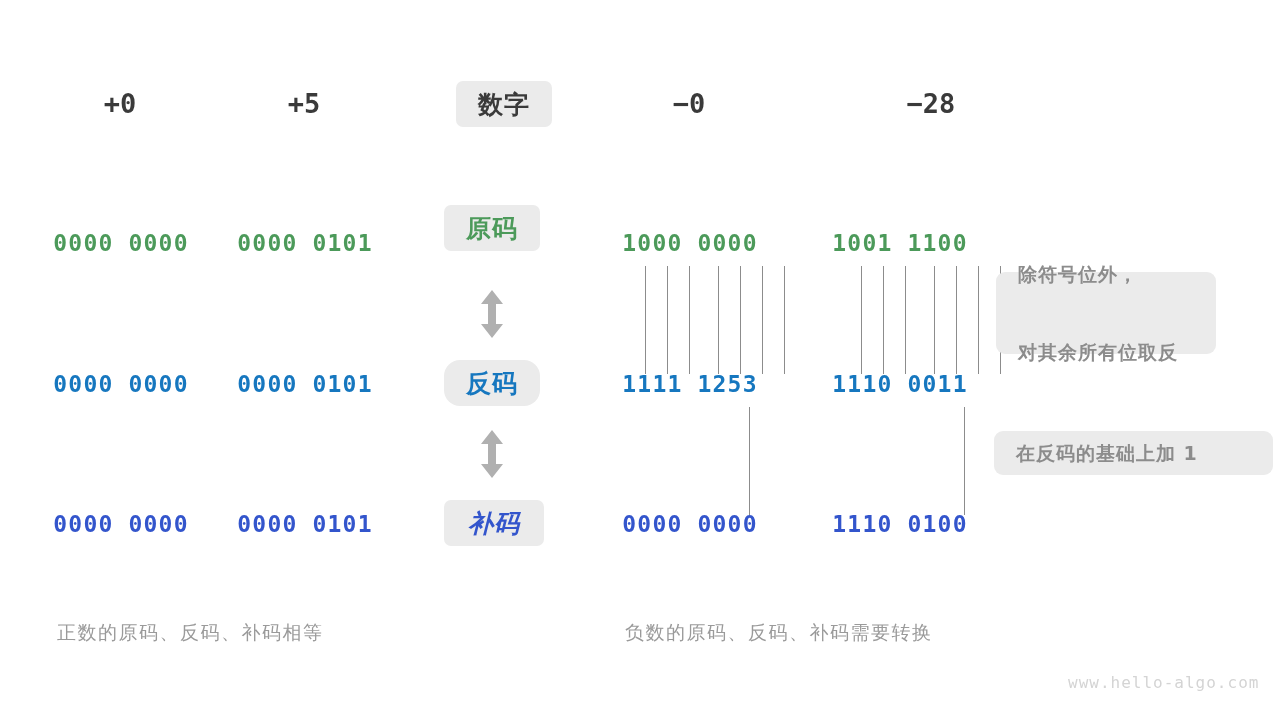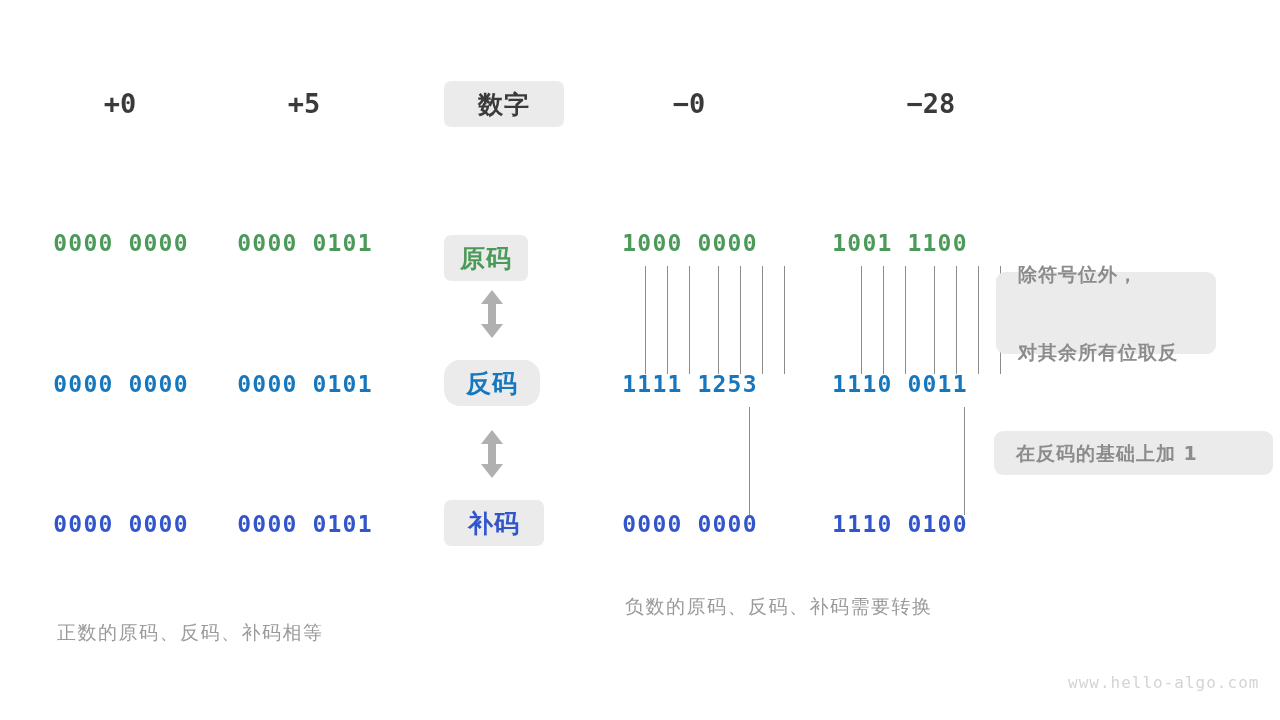--- a/index.html
+++ b/index.html
@@ -56,21 +56,21 @@
     align-items: center;
     justify-content: center;
     font-size: 25px;
     font-weight: bold;
     letter-spacing: 1px;
     font-family: "DejaVu Sans", "Liberation Sans", sans-serif;
   }
   .chip.dark  { color: #3a3a3a; }
   .chip.green { color: #4c9a5a; }
   .chip.blue  { color: #1677bf; border-radius: 16px; }
-  .chip.indigo{ color: #3355cc; }
+  .chip.indigo{ color: #3355cc; font-style: italic; }
 
   
   .dbl-arrow { width: 34px; height: 52px; }
 
   
   .note {
     background: #ebebeb;
     border-radius: 9px;
     color: #8c8c8c;
     font-size: 19px;
@@ -114,31 +114,31 @@
 </style>
 </head>
 <body>
 
 <div id="canvas">
 
   <div class="abs num-head" style="left:45px;top:88px;width:150px;">+0</div>
 
   <div class="abs num-head" style="left:229px;top:88px;width:150px;">+5</div>
 
-  <div class="abs chip dark" style="left:444px;top:81px;width:120px;height:46px;">数字</div>
+  <div class="abs chip dark" style="left:456px;top:81px;width:96px;height:46px;">数字</div>
 
   <div class="abs num-head" style="left:614px;top:88px;width:150px;">−0</div>
 
   <div class="abs num-head" style="left:856px;top:88px;width:150px;">−28</div>
 
   <div class="abs bin green" style="left:45px;top:230px;width:152px;">0000 0000</div>
 
   <div class="abs bin green" style="left:229px;top:230px;width:152px;">0000 0101</div>
 
-  <div class="abs chip green" style="left:444px;top:235px;width:84px;height:46px;">原码</div>
+  <div class="abs chip green" style="left:444px;top:205px;width:96px;height:46px;">原码</div>
 
   <div class="abs bin green" style="left:614px;top:230px;width:152px;">1000 0000</div>
 
   <div class="abs bin green" style="left:824px;top:230px;width:152px;">1001 1100</div>
 
   <div class="abs bin blue" style="left:45px;top:371px;width:152px;">0000 0000</div>
 
   <div class="abs bin blue" style="left:229px;top:371px;width:152px;">0000 0101</div>
 
   <div class="abs chip blue" style="left:444px;top:360px;width:96px;height:46px;">反码</div>
@@ -192,17 +192,17 @@
     <span>除符号位外，</span>
     <span>对其余所有位取反</span>
   </div>
 
   <div class="abs note" style="left:994px;top:431px;width:279px;height:44px;">
     <span>在反码的基础上加 1</span>
   </div>
 
   <div class="abs caption" style="left:57px;top:620px;">正数的原码、反码、补码相等</div>
 
-  <div class="abs caption" style="left:625px;top:594px;text-align:right;">负数的原码、反码、补码需要转换</div>
+  <div class="abs caption" style="left:625px;top:620px;text-align:right;">负数的原码、反码、补码需要转换</div>
 
   <div class="abs watermark" style="left:1068px;top:673px;">www.hello-algo.com</div>
 
 </div>
 
 </body></html>

